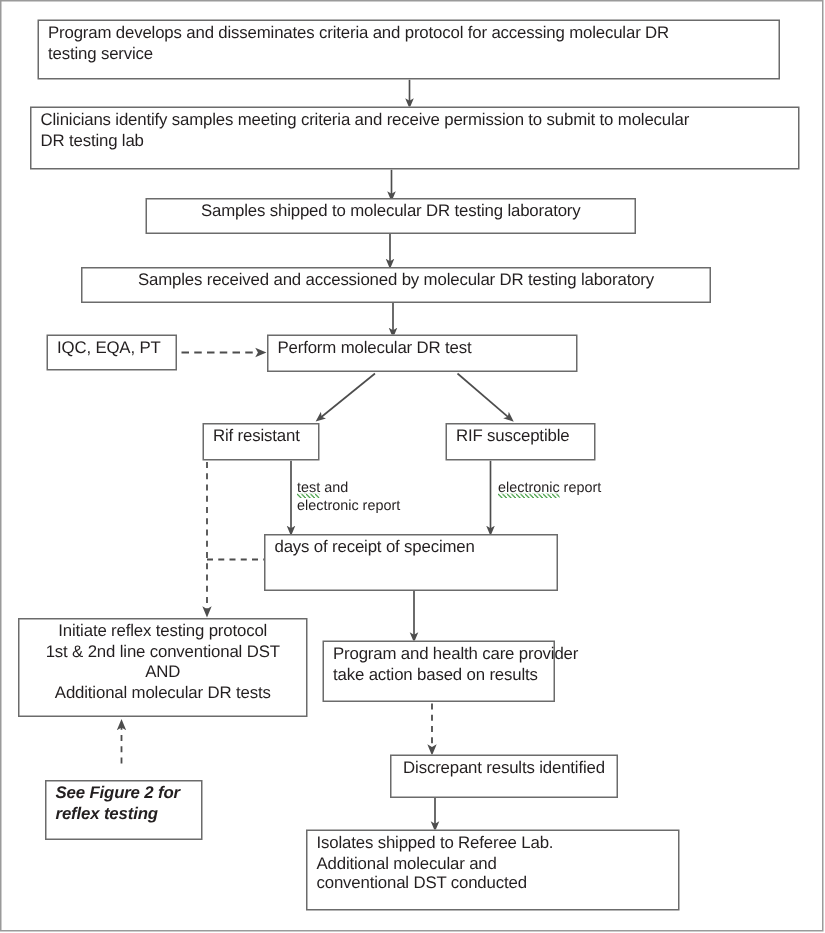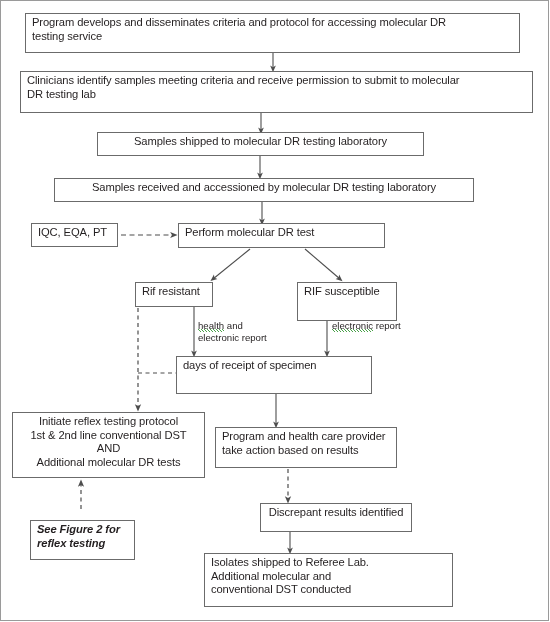--- a/index.html
+++ b/index.html
@@ -135,27 +135,27 @@
   </div>
 
   <div class="node" style="left:178px; top:223px; width:207px; height:25px;">
     <span class="ln">Perform molecular DR test</span>
   </div>
 
   <div class="node" style="left:135px; top:282px; width:78px; height:25px;">
     <span class="ln">Rif resistant</span>
   </div>
 
-  <div class="node" style="left:297px; top:282px; width:100px; height:39px;">
+  <div class="node" style="left:297px; top:282px; width:100px; height:25px;">
     <span class="ln">RIF susceptible</span>
   </div>
 
   <div class="edge-label" style="left:198px; top:320px;">
     <div>
-      <span class="sp">health</span><span> and</span>
+      <span class="sp">test</span><span> and</span>
     </div>
     <div>electronic report</div>
   </div>
 
   <div class="edge-label" style="left:332px; top:320px;">
     <div>
       <span class="sp">electronic</span><span> report</span>
     </div>
   </div>
 
@@ -168,21 +168,21 @@
     <span class="ln">1st &amp; 2nd line conventional DST</span>
     <span class="ln">AND</span>
     <span class="ln">Additional molecular DR tests</span>
   </div>
 
   <div class="node bold" style="left:30px; top:520px; width:105px; height:40px;font-style:italic;">
     <span class="ln">See Figure 2 for</span>
     <span class="ln">reflex testing</span>
   </div>
 
-  <div class="node" style="left:215px; top:427px; width:182px; height:41px;">
+  <div class="node" style="left:215px; top:427px; width:155px; height:41px;">
     <span class="ln">Program and health care provider</span>
     <span class="ln">take action based on results</span>
   </div>
 
   <div class="node center" style="left:260px; top:503px; width:152px; height:29px;">
     <span class="ln">Discrepant results identified</span>
   </div>
 
   <div class="node" style="left:204px; top:553px; width:249px; height:54px;">
     <span class="ln">Isolates shipped to Referee Lab.</span>

